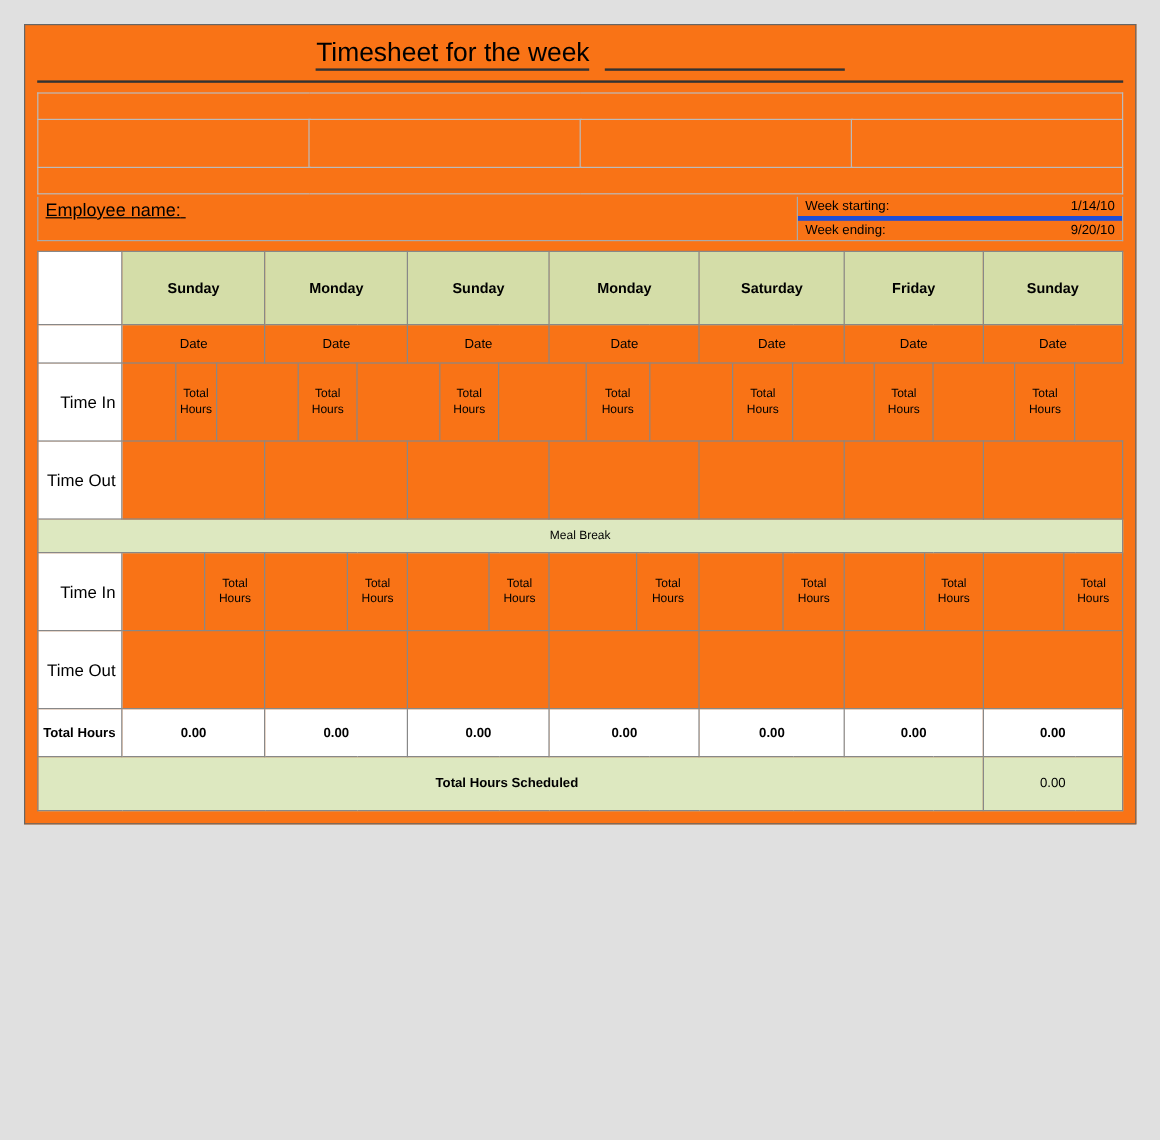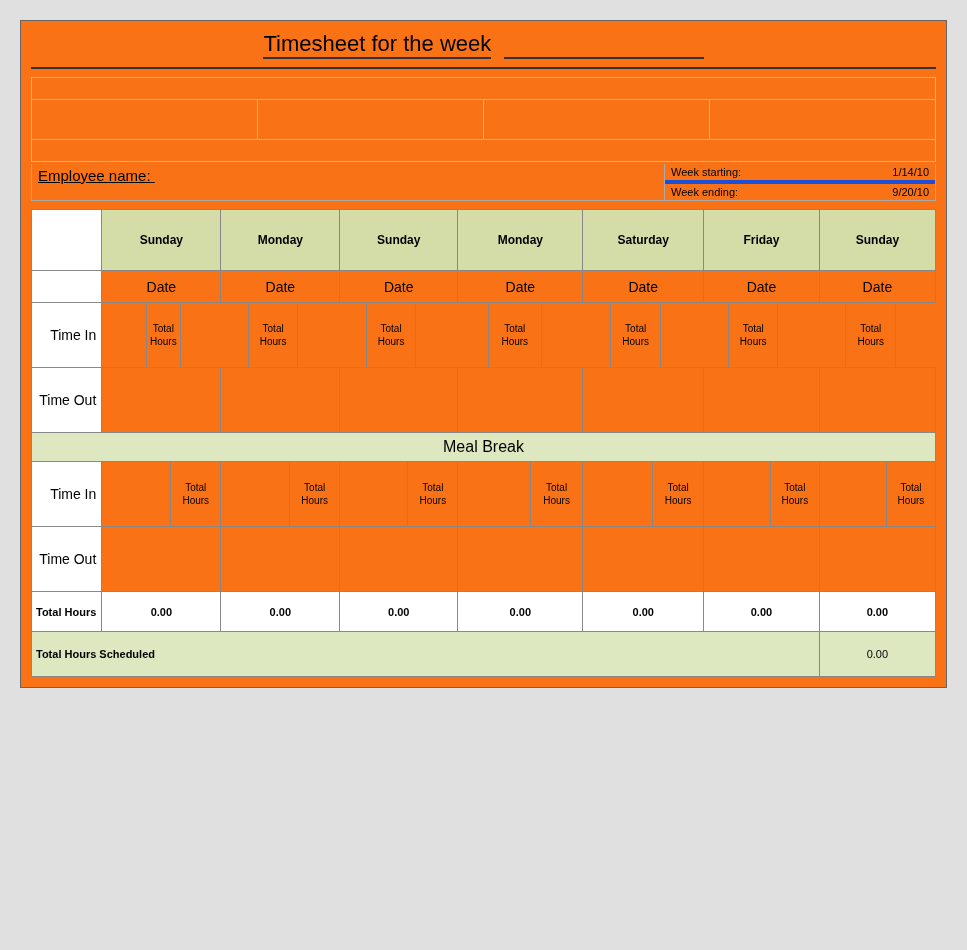--- a/index.html
+++ b/index.html
@@ -42,33 +42,33 @@
       vertical-align: middle;
     }
     .day-header {
       background-color: #d4dda8;
       font-weight: bold;
       font-size: 12px;
       padding: 23px 2px;
     }
     .date-row td {
       padding: 5px 2px;
-      font-size: 14px;
+      font-size: 11px;
       height: 32px;
     }
     .label-cell {
       text-align: right;
       padding-right: 5px;
       font-size: 14px;
       background: white;
       white-space: nowrap;
     }
     .meal-break-row td {
       background-color: #e8efd4;
-      font-size: 16px;
+      font-size: 10px;
       font-weight: normal;
       padding: 5px;
       height: 28px;
     }
     .total-hours-row td {
       font-weight: bold;
       font-size: 11px;
       padding: 8px 4px;
       height: 40px;
       background: white;
@@ -402,19 +402,19 @@
       <td colspan="2">0.00</td>
       <td colspan="2">0.00</td>
       <td colspan="2">0.00</td>
       <td colspan="2">0.00</td>
       <td colspan="2">0.00</td>
       <td colspan="2">0.00</td>
       <td colspan="2">0.00</td>
     </tr>
 
     <tr class="scheduled-row">
-      <td colspan="13" class="scheduled-label" style="background-color:#dde8c0; text-align:left; padding-right:10px; font-weight:bold;margin-left:28px;">Total Hours Scheduled</td>
+      <td colspan="13" class="scheduled-label" style="background-color:#dde8c0; text-align:center; padding-right:10px; font-weight:bold;margin-left:28px;">Total Hours Scheduled</td>
       <td colspan="2" class="scheduled-value" style="background-color:#dde8c0; text-align:center;">0.00</td>
     </tr>
   </tbody>
     </table>
 
 </div>
 
 </body></html>

